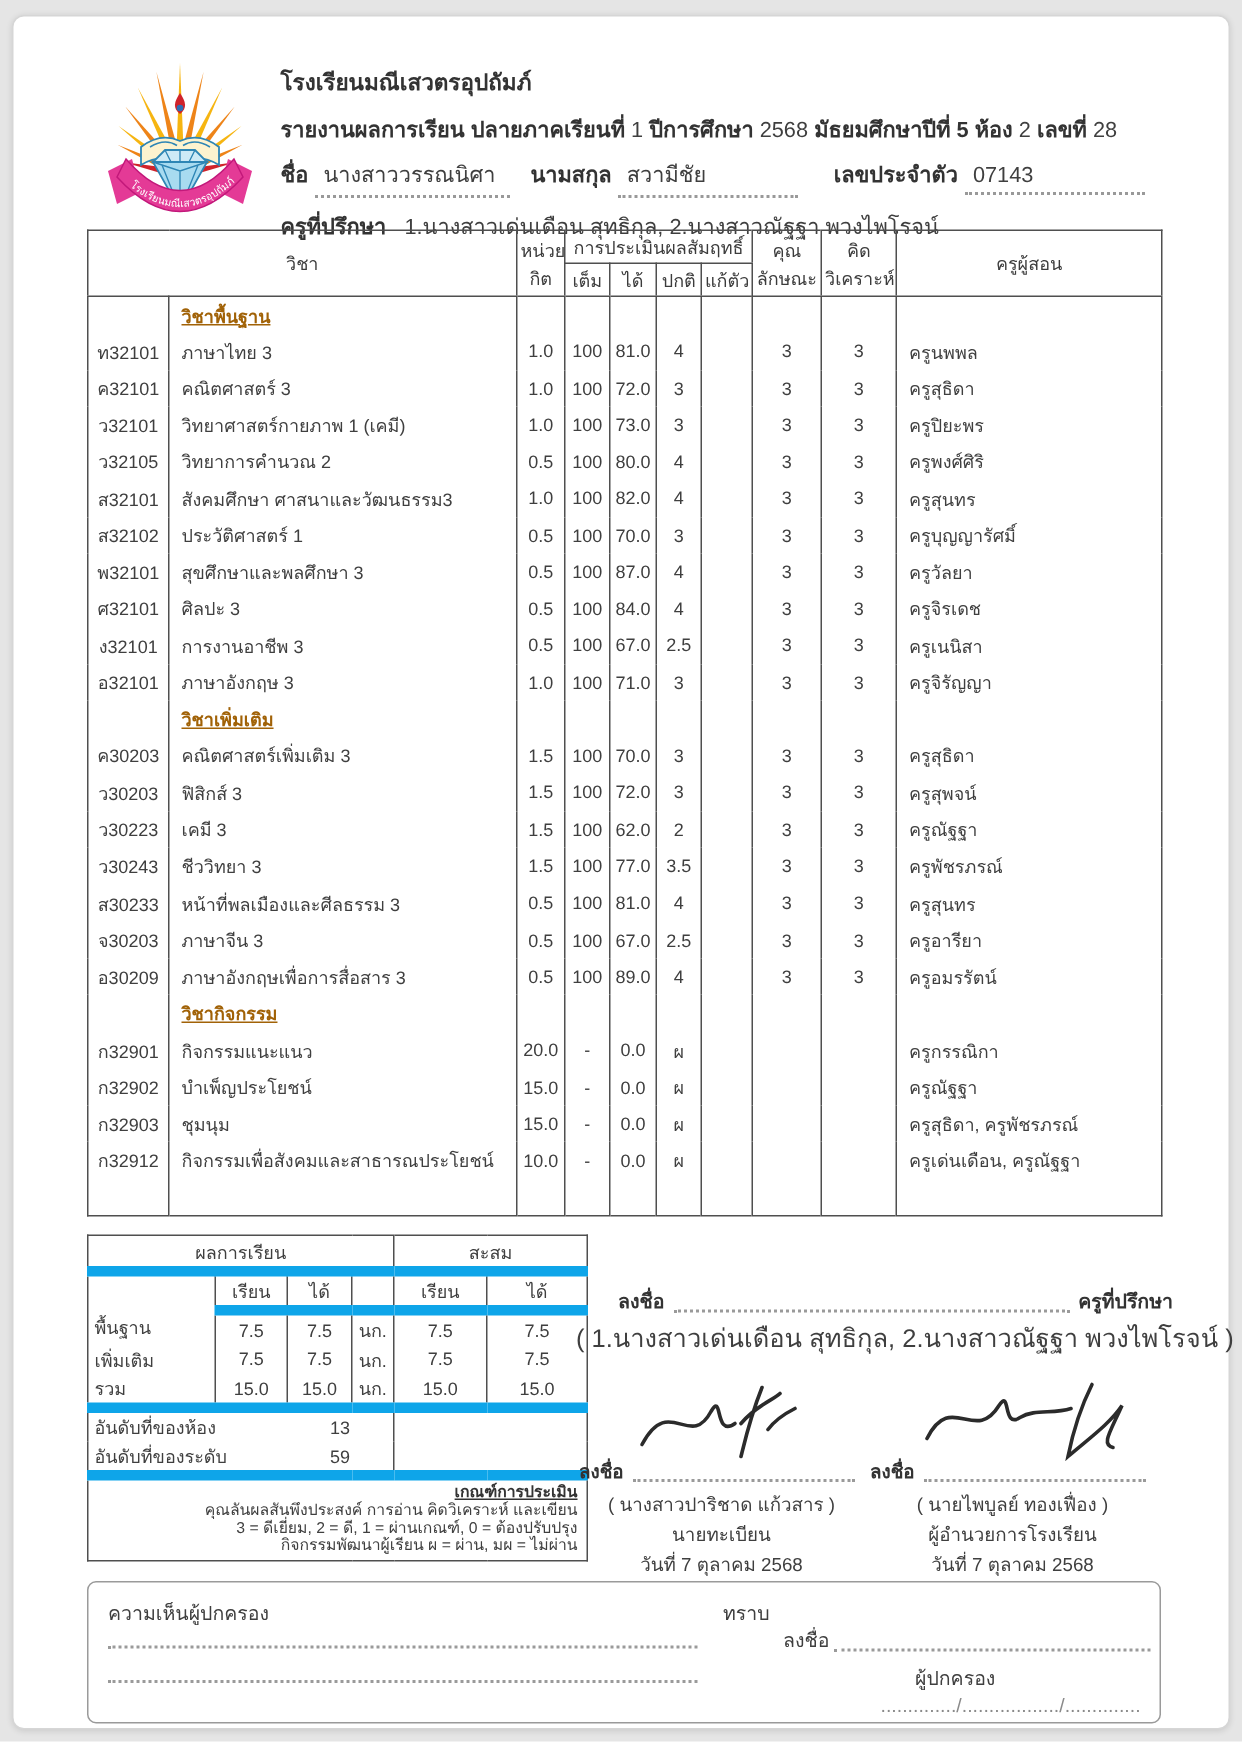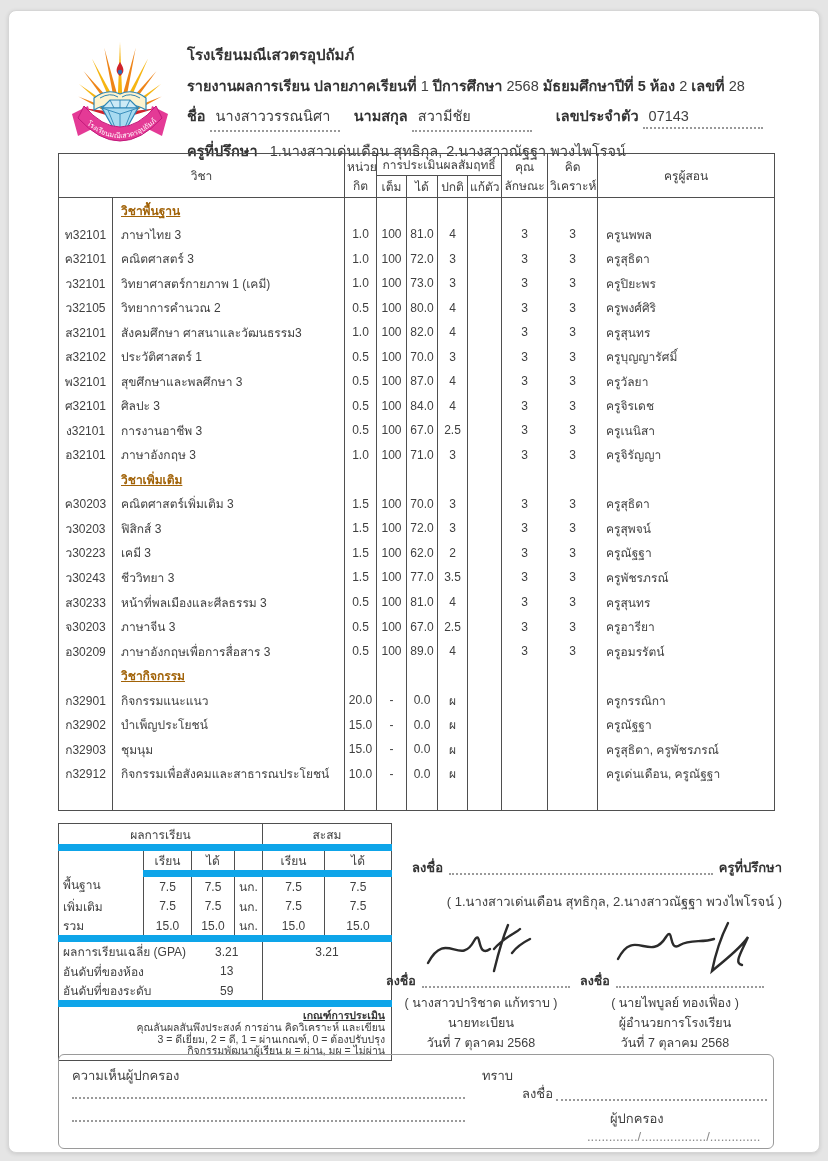--- a/index.html
+++ b/index.html
@@ -53,21 +53,21 @@
   .summary .ctr { text-align:center; }
   .summary tr { height:20px; }
   .summary tr.h1 { height:24px; }
   .criteria-cell { vertical-align:top; padding:3px 6px !important; font-size:10.5px; line-height:11.8px; white-space:normal !important; }
   .criteria-title { font-weight:bold; text-decoration:underline; color:#333; }
   .criteria-line { padding-left:6px; }
   
   .sig-area { position:absolute; left:375px; top:846px; width:398px; height:200px; font-size:13px; }
   .advisor-line { display:flex; align-items:flex-end; width:370px; margin-left:28px; }
   .dotfill { flex:1; border-bottom:2px dotted #9a9a9a; margin:0 6px 3px 6px; height:12px; }
-  .advisor-names { text-align:right; margin-top:13px; font-size:13px; white-space:nowrap; }
+  .advisor-names { text-align:left; font-size:17px; white-space:nowrap; }
   .sig-block { position:absolute; width:190px; text-align:center; font-size:12.5px; }
   .sig-block.reg { left:2px; top:66px; }
   .sig-block.dir { left:196px; top:66px; }
   .scribble { position:absolute; left:30px; top:-4px; width:150px; height:60px; }
   .sig-line { display:flex; align-items:flex-end; position:relative; top:48px; margin-bottom:0; }
   .sig-nm { position:relative; top:50px; line-height:20px; }
   
   .parent-box {
     position:absolute; left:49px; top:1043px; width:716px; height:95px;
     border:1.5px solid #9a9a9a; border-radius:6px; font-size:13px;
@@ -519,25 +519,20 @@
           <td class="bl ctr">7.5</td>
         </tr>
         <tr>
           <td class="bb">รวม</td>
           <td class="bl ctr bb">15.0</td>
           <td class="bl ctr bb">15.0</td>
           <td class="bl ctr bb">นก.</td>
           <td class="bl ctr bb">15.0</td>
           <td class="bl ctr bb">15.0</td>
         </tr>
-        <tr>
-        <td colspan="2">ผลการเรียนเฉลี่ย (GPA)</td>
-        <td colspan="2" class="ctr">3.21</td>
-        <td colspan="2" class="bl ctr">3.21</td>
-      </tr>
       <tr>
         <td colspan="2">อันดับที่ของห้อง</td>
         <td colspan="2" class="ctr">13</td>
         <td colspan="2" class="bl"></td>
       </tr>
       <tr>
         <td colspan="2" class="bb">อันดับที่ของระดับ</td>
         <td colspan="2" class="bb ctr">59</td>
         <td colspan="2" class="bb bl"></td>
       </tr>
@@ -563,21 +558,21 @@
     <div class="sig-block reg">
       <svg class="scribble" viewBox="0 0 150 60">
         <path d="M12 44 C30 10 44 48 58 22 C66 8 60 40 74 30" fill="none" stroke="#2b2b2b" stroke-width="2.4" stroke-linecap="round"></path>
         <path d="M92 6 C84 26 80 44 78 52 M78 30 C88 18 100 14 104 10 M96 34 C102 26 110 22 114 20" fill="none" stroke="#2b2b2b" stroke-width="2.4" stroke-linecap="round"></path>
       </svg>
       <div class="sig-line">
         <span class="b">ลงชื่อ</span>
         <span class="dotfill"></span>
       </div>
       <div class="sig-nm">
-        <div>(   นางสาวปาริชาด แก้ทราบ   )</div>
+        <div>(   นางสาวปาริชาด แก้วสาร   )</div>
         <div>นายทะเบียน</div>
         <div>วันที่  7 ตุลาคม 2568</div>
       </div>
     </div>
 
     <div class="sig-block dir">
       <svg class="scribble" viewBox="0 0 150 60">
         <path d="M8 40 C24 8 40 44 56 18 C64 6 58 34 70 26 C80 20 92 24 104 20" fill="none" stroke="#2b2b2b" stroke-width="2.4" stroke-linecap="round"></path>
         <path d="M118 4 C108 24 104 42 102 52 C116 40 130 30 138 18 C130 36 124 44 132 46" fill="none" stroke="#2b2b2b" stroke-width="2.4" stroke-linecap="round"></path>
       </svg>

